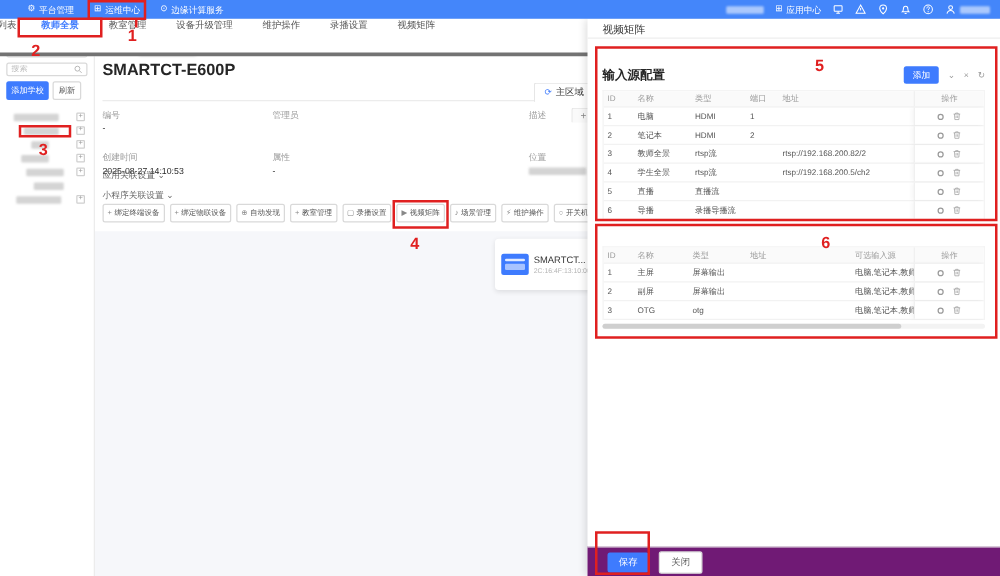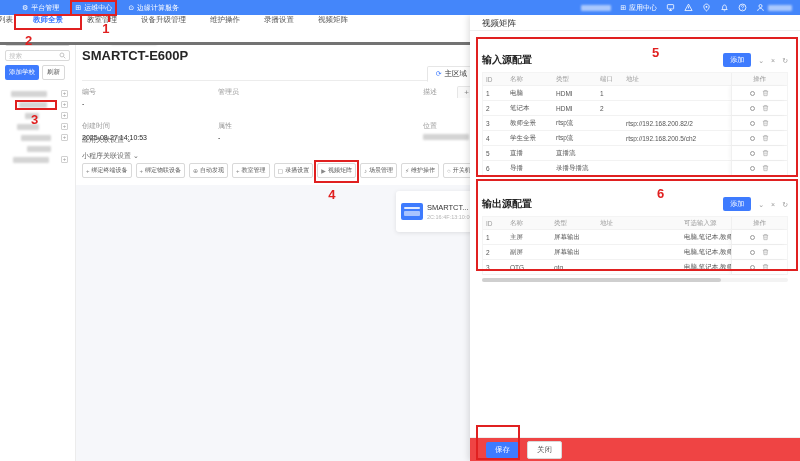--- a/index.html
+++ b/index.html
@@ -72,21 +72,21 @@
   .mini-ico { font-size:7px; color:#9a9a9a; cursor:pointer; line-height:7px; }
   .tbl { margin-top:5px; border:1px solid #f4f4f4; border-bottom:none; }
   .tr { display:grid; align-items:center; height:15px; border-bottom:1px solid #f2f2f2; font-size:6.5px; color:#555; }
   .tr.head { height:13px; background:#fafafa; color:#9a9a9a; }
   .td { padding:0 3px; overflow:hidden; white-space:nowrap; }
   .td.ops { border-left:1px solid #f0f0f0; display:flex; justify-content:center; gap:7px; align-items:center; height:100%; box-shadow:-2px 0 3px rgba(0,0,0,.03); }
   .td.trunc { text-overflow:clip; }
   .op-circle { width:5px; height:5px; border:1px solid #9a9a9a; border-radius:50%; display:inline-block; cursor:pointer; }
   .hscroll { height:4px; background:#f3f3f3; border-radius:2px; margin-top:3px; position:relative; cursor:pointer; }
   .hscroll .thumb { position:absolute; left:0; top:0; height:4px; width:78%; background:#cfcfcf; border-radius:2px; }
-  .drawer-footer { position:absolute; left:0; right:0; bottom:0; height:24px; border-top:1px solid #eee; display:flex; align-items:center; gap:8px; padding-left:16px; background:#ef4444; }
+  .drawer-footer { position:absolute; left:0; right:0; bottom:0; height:24px; border-top:1px solid #eee; display:flex; align-items:center; gap:8px; padding-left:16px; background:#701a75; }
   .btn-save { background:#3e7bfe; color:#fff; border:none; border-radius:2px; font-size:7.5px; padding:3px 9px; font-family:inherit; cursor:pointer; }
   .btn-close { background:#fff; color:#595959; border:1px solid #d9d9d9; border-radius:2px; font-size:7.5px; padding:3px 9px; font-family:inherit; cursor:pointer; }
 
   
   .ann-layer { position:absolute; inset:0; z-index:40; pointer-events:none; }
   .ann-box { position:absolute; border:2px solid #e02020; }
   .ann-digit { position:absolute; color:#e02020; font-size:13px; font-weight:bold; line-height:13px; }
   .ann-line { position:absolute; width:1.5px; background:#e02020; }
 </style>
 </head>
@@ -393,29 +393,20 @@
             <div class="td ops">
               <span class="op-circle"></span>
               <svg viewBox="0 0 10 10" width="7" height="8" style="cursor: pointer;">
                 <path d="M1.2 2.5h7.6M3.6 2.5V1.4h2.8v1.1M2.2 2.5l.5 6.3h4.6l.5-6.3M4.1 4.2v2.8M5.9 4.2v2.8" stroke="#9a9a9a" fill="none" stroke-width="0.8"></path>
               </svg>
             </div>
           </div>
         </div>
       </div>
     <div id="output-section" style="margin-top:21px">
-        <div class="sec-head">
-          <span class="sec-title">输出源配置</span>
-          <span class="sec-tools">
-            <button class="btn-primary" style="font-size: 7px; padding: 2px 7px;">添加</button>
-            <span class="mini-ico">⌄</span>
-            <span class="mini-ico">×</span>
-            <span class="mini-ico">↻</span>
-          </span>
-        </div>
         <div class="tbl">
           <div class="tr head" style="grid-template-columns: 24px 44px 46px 84px 1fr 56px;">
             <div class="td">ID</div>
             <div class="td">名称</div>
             <div class="td">类型</div>
             <div class="td">地址</div>
             <div class="td">可选输入源</div>
             <div class="td ops" style="box-shadow: none;">操作</div>
           </div>
           <div class="tr" style="grid-template-columns: 24px 44px 46px 84px 1fr 56px;">

